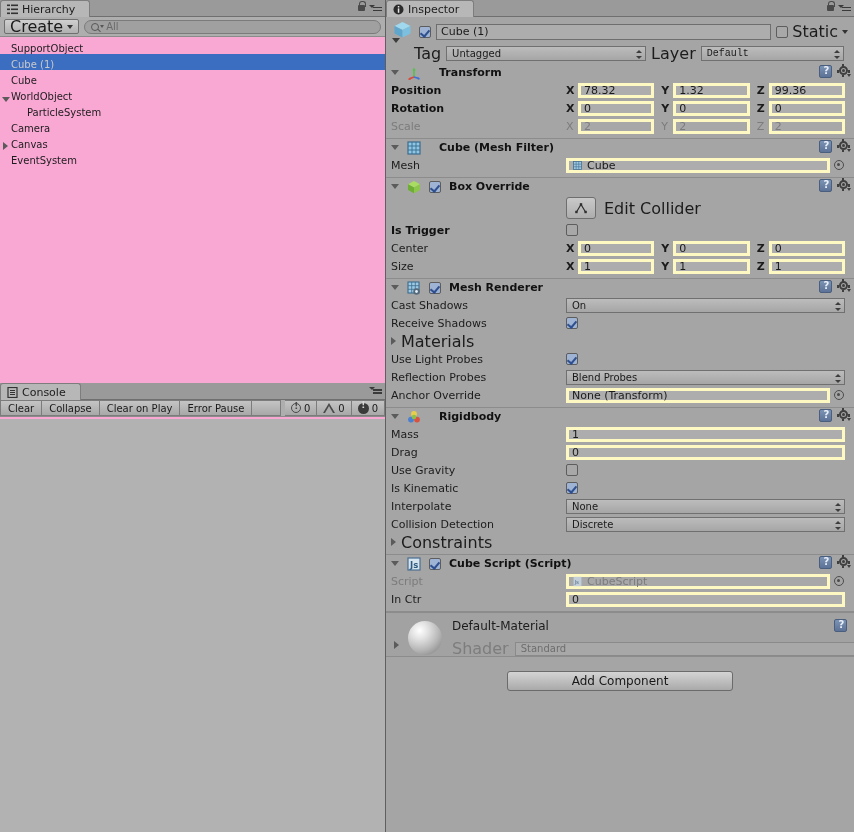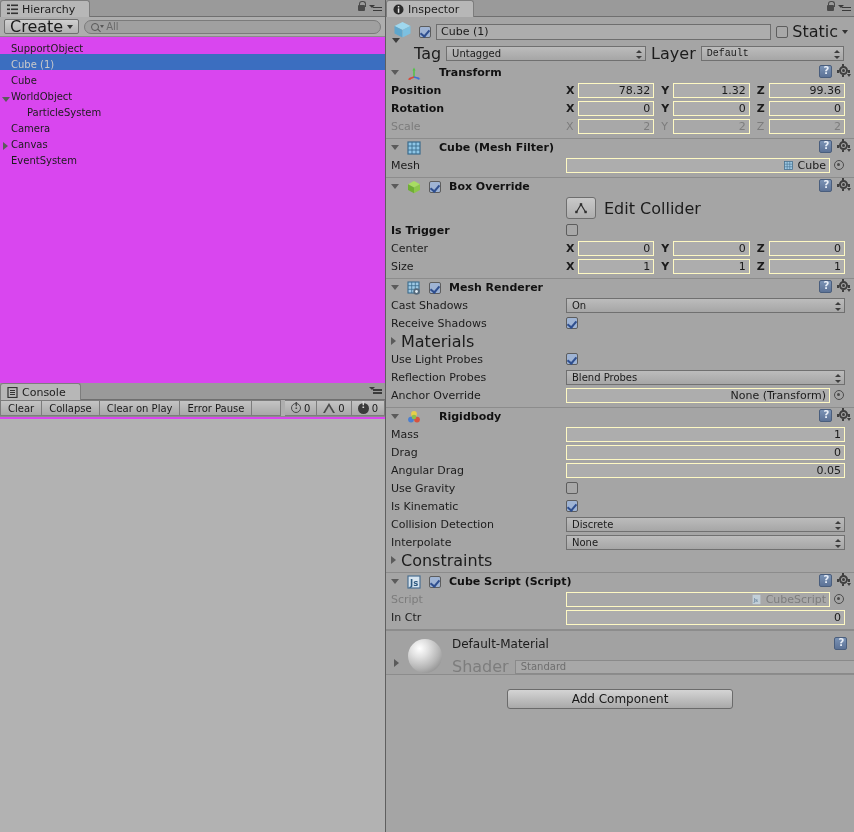--- a/index.html
+++ b/index.html
@@ -7,21 +7,21 @@
   body {
     font-family: "DejaVu Sans", sans-serif;
     font-size: 11px;
     color:#1a1a1a;
     background:#9a9a9a;
     -webkit-font-smoothing: none;
   }
   #root { position:relative; width:854px; height:832px; overflow:hidden; background:#5f5f5f; }
 
   
-  .panel { position:absolute; background:#d946ef; overflow:hidden; }
+  .panel { position:absolute; background:#f9a8d4; overflow:hidden; }
   .tabbar {
     height:17px; background:#9a9a9a; position:relative;
     border-bottom:1px solid #6f6f6f;
   }
   .tab {
     position:absolute; left:0; top:0; height:17px;
     background:#b7b7b7; padding:0 14px 0 6px;
     display:flex; align-items:center; gap:4px;
     border-top-left-radius:3px; border-top-right-radius:3px;
     border:1px solid #7d7d7d; border-bottom:none;
@@ -131,22 +131,22 @@
   .gear-ico .gd{ position:absolute;left:4.5px;top:4px;width:3px;height:3px;background:#3f3f3f;border-radius:50%;}
   .gear-ico .gt{ position:absolute;background:#3f3f3f;width:2px;height:2.5px;}
   .gear-ico .ga{ position:absolute;right:-1px;bottom:1px;width:0;height:0;
     border-left:2.5px solid transparent;border-right:2.5px solid transparent;border-top:3px solid #3f3f3f;}
 
   .row { height:18px; display:flex; align-items:center; padding-left:5px; }
   .rlabel { width:175px; font-size:11px; color:#1c1c1c; flex:none; }
   .rlabel.bold { font-weight:bold; color:#111; }
   .rlabel.dim { color:#7c7c7c; }
   .field {
-    height:15px; background:#adadad; border:1px solid #fef9c3;
-    display:flex; align-items:center; padding:0 3px; font-size:11px; color:#1b1b1b;justify-content:flex-end;
+    height:15px; background:#adadad; border:3px solid #fef9c3;
+    display:flex; align-items:center; padding:0 3px; font-size:11px; color:#1b1b1b;
   }
   .field.dim{ color:#7d7d7d; background:#a8a8a8; }
   .vecgrp{ display:flex; align-items:center; gap:0; flex:1; padding-right:9px;}
   .axis{ width:12px; font-size:11px; font-weight:bold; color:#1b1b1b; flex:none; }
   .axis.dim{ color:#7c7c7c; font-weight:normal; }
   .vecgrp .field{ flex:1; margin-right:7px; }
   .vecgrp .field:last-child{ margin-right:0; }
   .objfield{ flex:1; margin-right:4px; display:flex; align-items:center; gap:4px; }
   .radio-o{ width:10px;height:10px;border:1.5px solid #4c4c4c;border-radius:50%;position:relative;flex:none;margin-right:6px;}
   .radio-o:after{content:"";position:absolute;left:2px;top:2px;width:3px;height:3px;background:#4c4c4c;border-radius:50%;}
@@ -659,47 +659,41 @@
                 <span>1</span>
               </span>
             </div>
             <div class="row">
               <span class="rlabel">Drag</span>
               <span class="field wide">
                 <span>0</span>
               </span>
             </div>
             <div class="row">
-              <span class="rlabel">Angular Drag</span>
-              <span class="field wide">
-                <span>0.05</span>
-              </span>
-            </div>
-            <div class="row">
               <span class="rlabel">Use Gravity</span>
               <span class="cbx"></span>
             </div>
             <div class="row">
               <span class="rlabel">Is Kinematic</span>
               <span class="cbx on ticked"></span>
+            </div>
+            <div class="row">
+              <span class="rlabel">Interpolate</span>
+              <span class="dropdown wide">
+                <span>None</span>
+                <span class="dd-arrow">
+                  <i></i>
+                  <i></i>
+                </span>
+              </span>
             </div>
             <div class="row">
               <span class="rlabel">Collision Detection</span>
               <span class="dropdown wide">
                 <span>Discrete</span>
-                <span class="dd-arrow">
-                  <i></i>
-                  <i></i>
-                </span>
-              </span>
-            </div>
-            <div class="row">
-              <span class="rlabel">Interpolate</span>
-              <span class="dropdown wide">
-                <span>None</span>
                 <span class="dd-arrow">
                   <i></i>
                   <i></i>
                 </span>
               </span>
             </div>
             <div class="foldrow">
               <span class="tri-right"></span>
               <span class="lbl" style="margin-left: 3px;">Constraints</span>
             </div>

